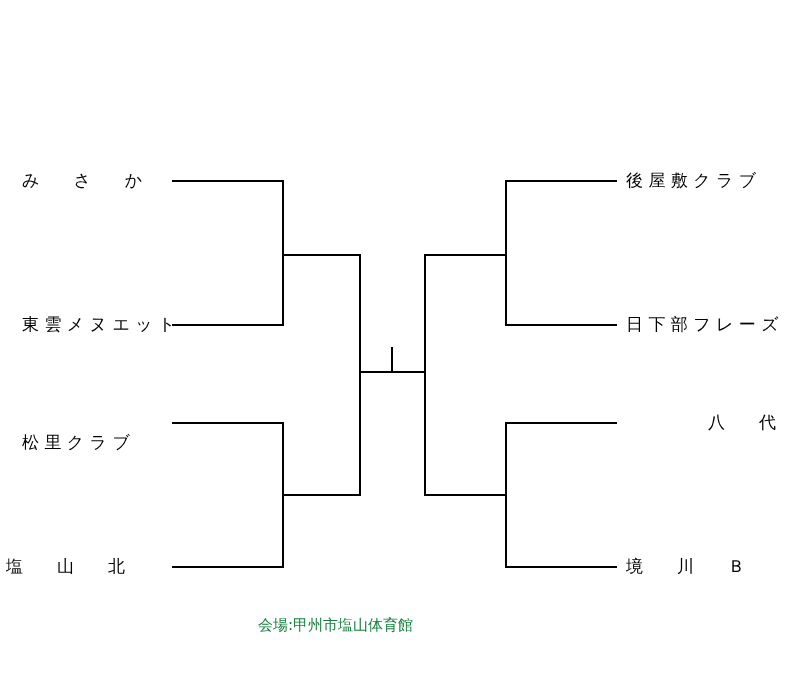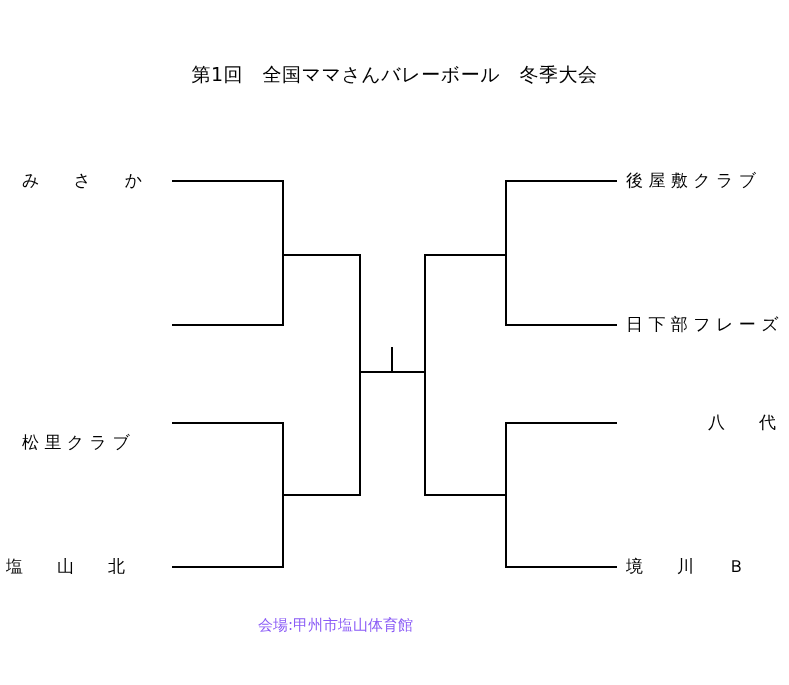--- a/index.html
+++ b/index.html
@@ -31,21 +31,21 @@
   #title-1 { top: 62px; }
   #title-2 { top: 105px; }
 
   .venue {
     position: absolute;
     left: 0;
     width: 671px;
     text-align: center;
     top: 616px;
     font-size: 15px;
-    color: #8b5cf6;
+    color: #15803d;
     white-space: pre;
   }
 
   .team {
     position: absolute;
     font-size: 17px;
     color: #000;
     white-space: pre;
     line-height: 1;
   }
@@ -63,21 +63,20 @@
     stroke: #000000;
     stroke-width: 2;
     shape-rendering: crispEdges;
   }
 </style>
 </head>
 <body>
 
 <div id="page">
 
-  <div class="title-line" id="title-1">第1回　全国ママさんバレーボール　冬季大会</div>
 
 
   <svg id="bracket-svg" viewBox="0 0 789 685" preserveAspectRatio="none">
 
     <line x1="172" y1="181" x2="284" y2="181"></line>
     <line x1="172" y1="325" x2="284" y2="325"></line>
     <line x1="283" y1="181" x2="283" y2="325"></line>
 
     <line x1="172" y1="423" x2="284" y2="423"></line>
     <line x1="172" y1="567" x2="284" y2="567"></line>
@@ -98,20 +97,21 @@
     <line x1="424" y1="255" x2="506" y2="255"></line>
     <line x1="424" y1="495" x2="506" y2="495"></line>
     <line x1="425" y1="255" x2="425" y2="495"></line>
 
     <line x1="360" y1="372" x2="426" y2="372"></line>
     <line x1="392" y1="347" x2="392" y2="372"></line>
   </svg>
 
   <div class="team left" style="left:22px; top:172px;">み　　さ　　か</div>
 
+  <div class="team left" style="left:22px; top:316px;">東 雲 メ ヌ エ ッ ト</div>
 
   <div class="team left" style="left:22px; top:434px;">松 里 ク ラ ブ</div>
 
   <div class="team left" style="left:6px; top:558px;">塩　　山　　北</div>
 
   <div class="team right" style="left:626px; top:316px;">日 下 部 フ レ ー ズ</div>
 
   <div class="team right" style="left:626px; top:172px;">後 屋 敷 ク ラ ブ</div>
 
   <div class="team right" style="left:660px; top:414px;margin-left:48px;">八　　代　　Ａ</div>

